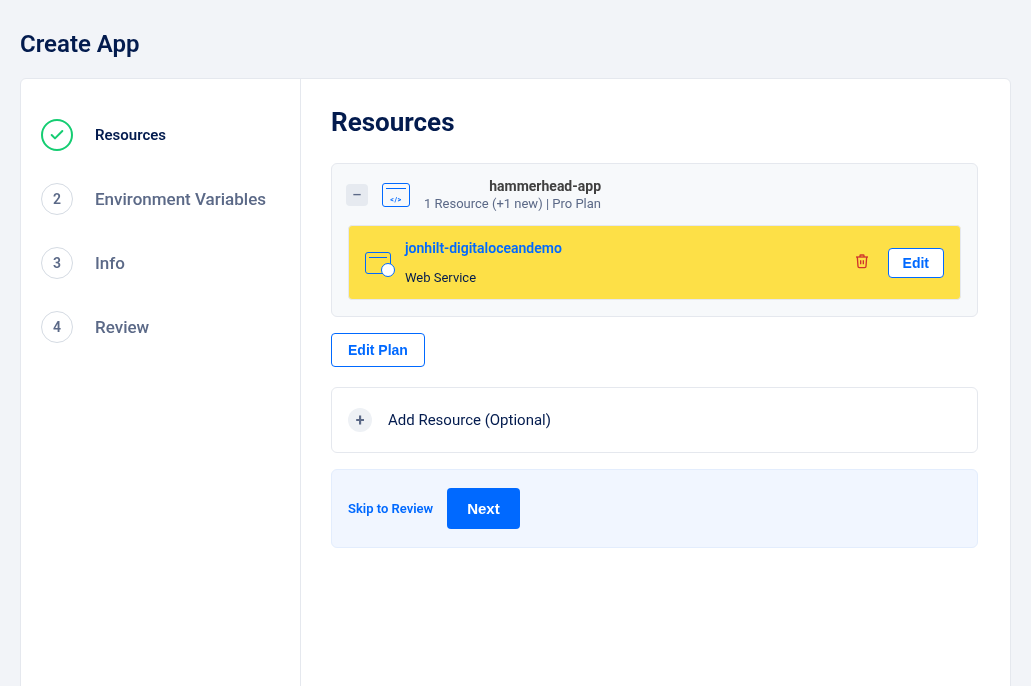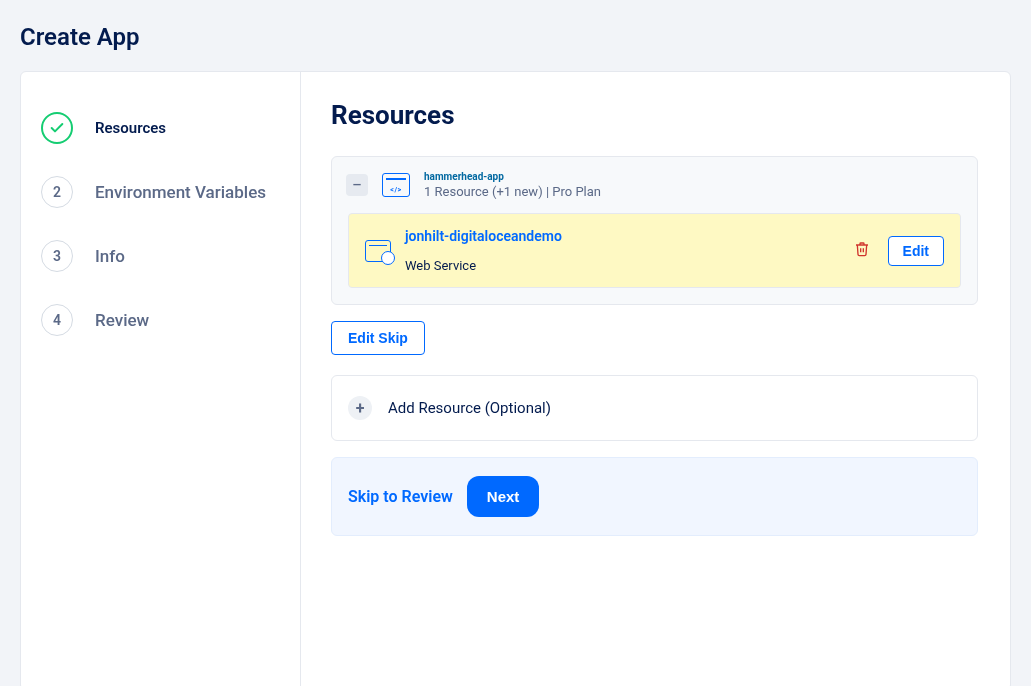--- a/index.html
+++ b/index.html
@@ -6,21 +6,21 @@
   body {
     font-family: -apple-system, BlinkMacSystemFont, "Segoe UI", Roboto, Helvetica, Arial, sans-serif;
     background: #f2f4f8;
     color: #031b4e;
     padding: 0;
   }
   .page-title {
     font-size: 24px;
     font-weight: 600;
     color: #031b4e;
-    padding: 23px 20px 20px 20px;
+    padding: 30px 20px 20px 20px;
   }
   .card {
     background: #fff;
     border: 1px solid #e5e8ee;
     border-radius: 6px;
     margin: 0 20px 20px 20px;
     display: flex;
     min-height: 620px;
   }
   
@@ -106,24 +106,24 @@
     padding-bottom:2px;
   }
   .app-icon::before {
     content:"";
     position:absolute; top:4px; left:3px; right:3px;
     height:1.5px; background:#0069ff;
   }
   .app-icon .code {
     font-size:7px; color:#0069ff; font-weight:700; letter-spacing:0.5px;
   }
-  .app-name { font-weight:700; font-size:10px; color:#0369a1; }
+  .app-name { font-weight:700; font-size:14px; color:#404040;text-align:right; }
   .app-meta { font-size:13px; color:#5b6987; margin-top:2px; }
   .resource-row {
-    background:#fef9c3;
+    background:#fde047;
     margin: 0 16px 16px 16px;
     border:1px solid #e5e8ee;
     border-radius:4px;
     padding: 14px 16px;
     display:flex;
     align-items:center;
     gap: 14px;
   }
   .svc-icon {
     width:26px; height:22px;
@@ -174,26 +174,26 @@
     margin-top: 16px;
     background:#f1f6ff;
     border:1px solid #e3edfd;
     border-radius:6px;
     padding: 18px 16px;
     display:flex;
     align-items:center;
     gap: 14px;
   }
   .skip-link {
-    color:#0069ff; font-weight:600; font-size:16px;
+    color:#0069ff; font-weight:600; font-size:13px;
     cursor:pointer;
   }
   .btn-primary {
     background:#0069ff; color:#fff;
-    border:none; border-radius:12px;
+    border:none; border-radius:4px;
     padding: 12px 20px;
     font-size:15px; font-weight:600;
     cursor:pointer;
   }
 </style>
 </head>
 <body>
 
 <div class="page-title">Create App</div>
 
@@ -252,21 +252,21 @@
                 <path d="M10 11v6M14 11v6"></path>
                 <path d="M9 6V4a1 1 0 0 1 1-1h4a1 1 0 0 1 1 1v2"></path>
               </svg>
           </span>
           <button class="btn-outline small">Edit</button>
         </div>
       </div>
     </div>
 
     <div class="edit-plan-wrap">
-      <button class="btn-outline">Edit Skip</button>
+      <button class="btn-outline">Edit Plan</button>
     </div>
 
     <div class="add-resource-box">
       <div class="plus-circle">+</div>
       <span class="add-resource-label">Add Resource (Optional)</span>
     </div>
 
     <div class="footer-bar">
       <span class="skip-link">Skip to Review</span>
       <button class="btn-primary">Next</button>

